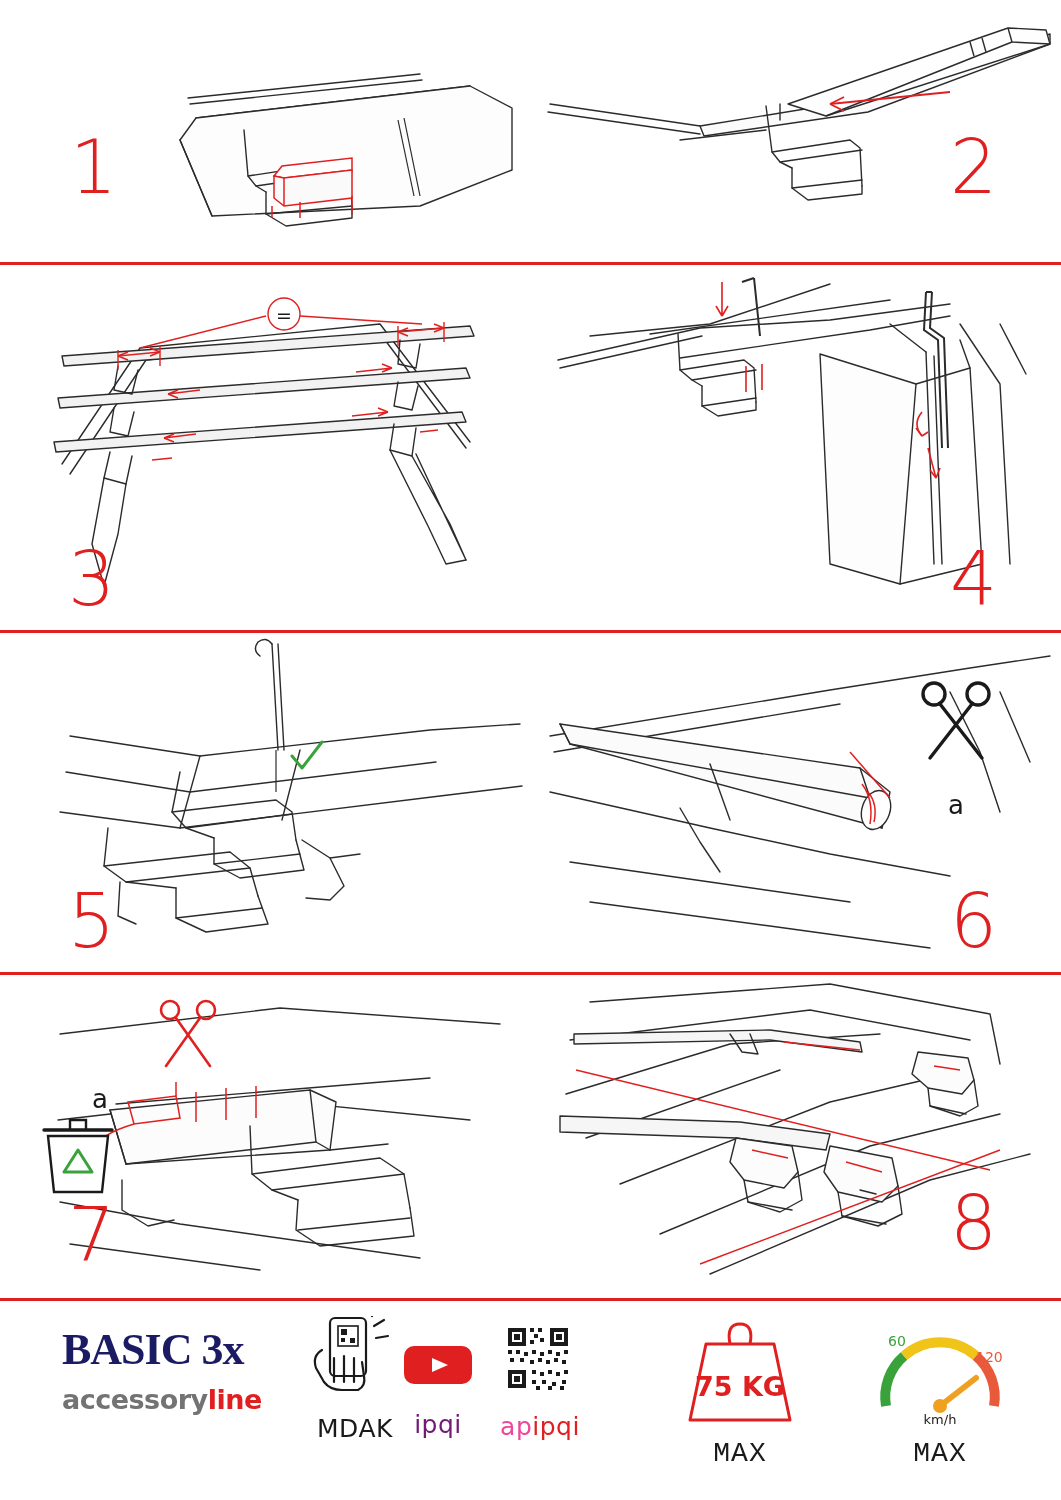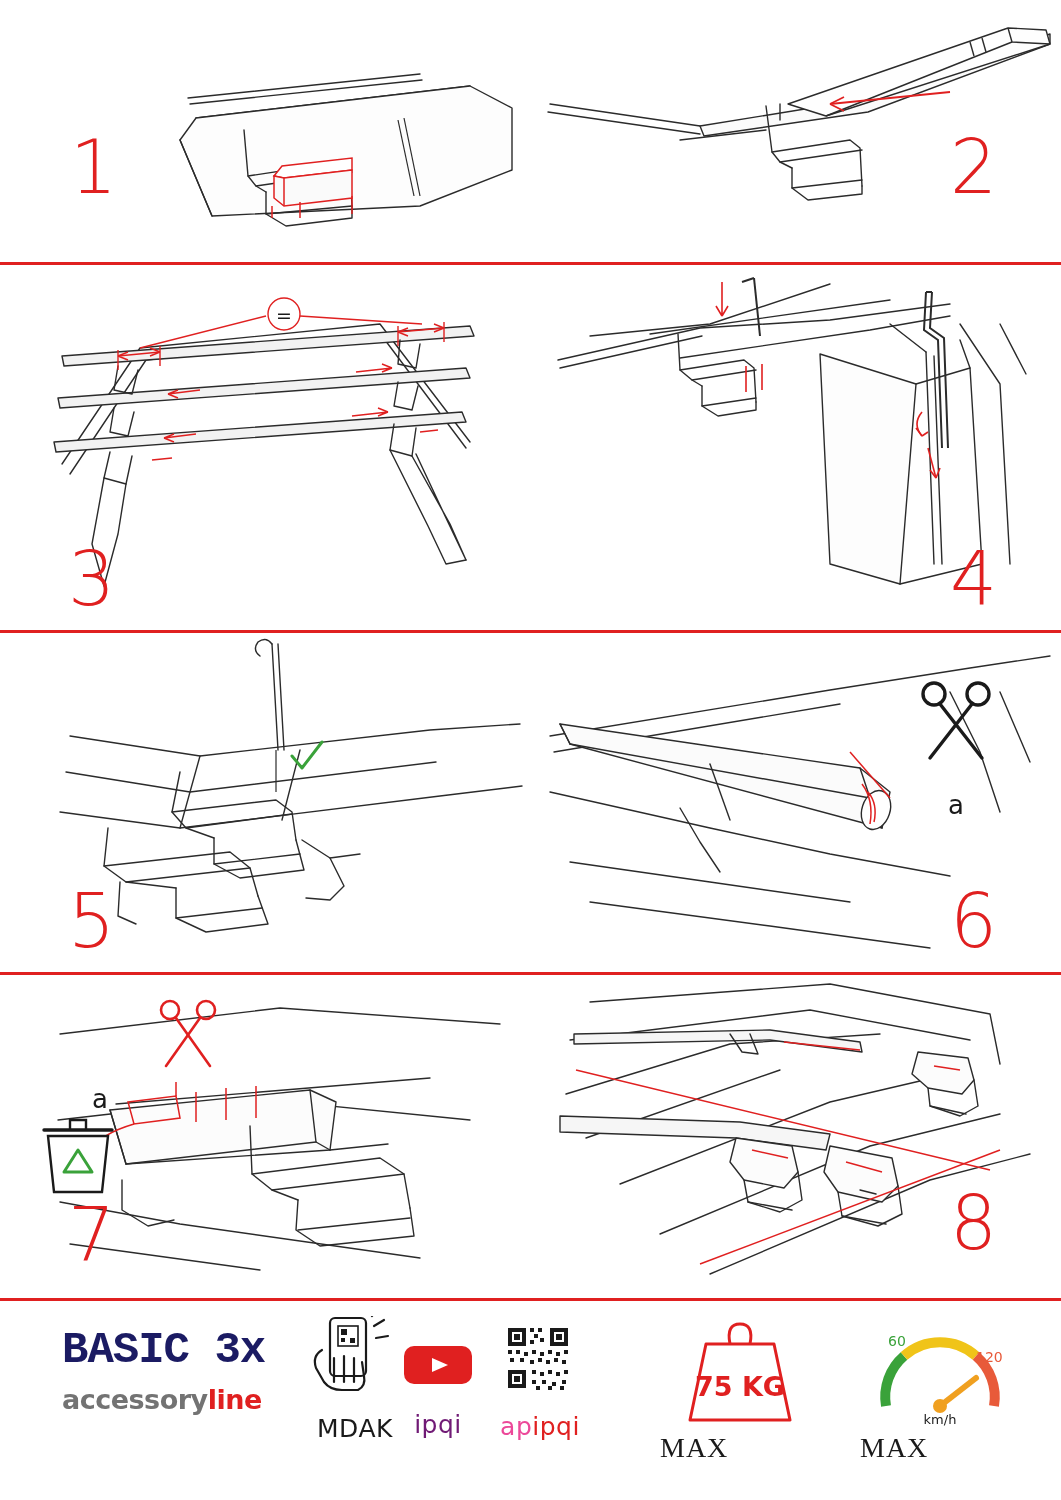--- a/index.html
+++ b/index.html
@@ -58,21 +58,21 @@
     width: 1061px;
     height: 200px;
   }
   .brand-block {
     position: absolute;
     left: 62px;
     top: 28px;
     width: 230px;
   }
   .brand-title {
-    font-family: Liberation Mono, monospace;
+    font-family: Liberation Serif, serif;
     font-weight: bold;
     font-size: 44px;
     letter-spacing: -1px;
     color: #1b1b63;
     line-height: 1;
   }
   .brand-title .x {
     color: #1b1b63;
   }
   .brand-sub {
@@ -98,28 +98,28 @@
     letter-spacing: 0.5px;
   }
   .cap-mdak { color: #1a1a1a; }
   .cap-mdak .k { color: #1a1a1a; }
   .cap-ipqi { color: #701a75; }
   .cap-apline .ap { color: #ec4899; }
   .cap-apline .line { color: #e02020; }
 
   .max-item {
     position: absolute;
-    text-align: left;
+    text-align: center;
   }
   .max-label {
-    font-family: Liberation Serif, serif;
+    font-family: Liberation Mono, monospace;
     font-size: 28px;
     letter-spacing: 1px;
     color: #1a1a1a;
-    margin-top: 0;
+    margin-top: 6px;
   }
   .weight-text {
     font-family: "DejaVu Sans", sans-serif;
     font-size: 27px;
     font-weight: bold;
     fill: #e02020;
   }
 </style>
 </head>
 <body>

